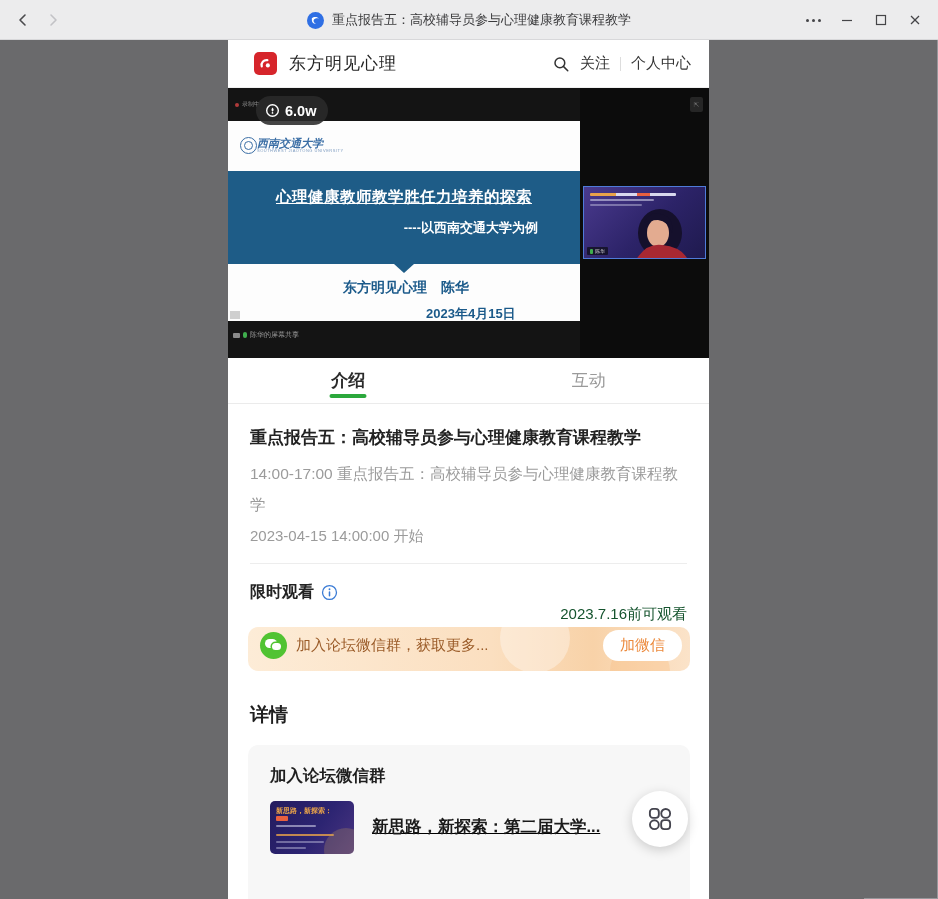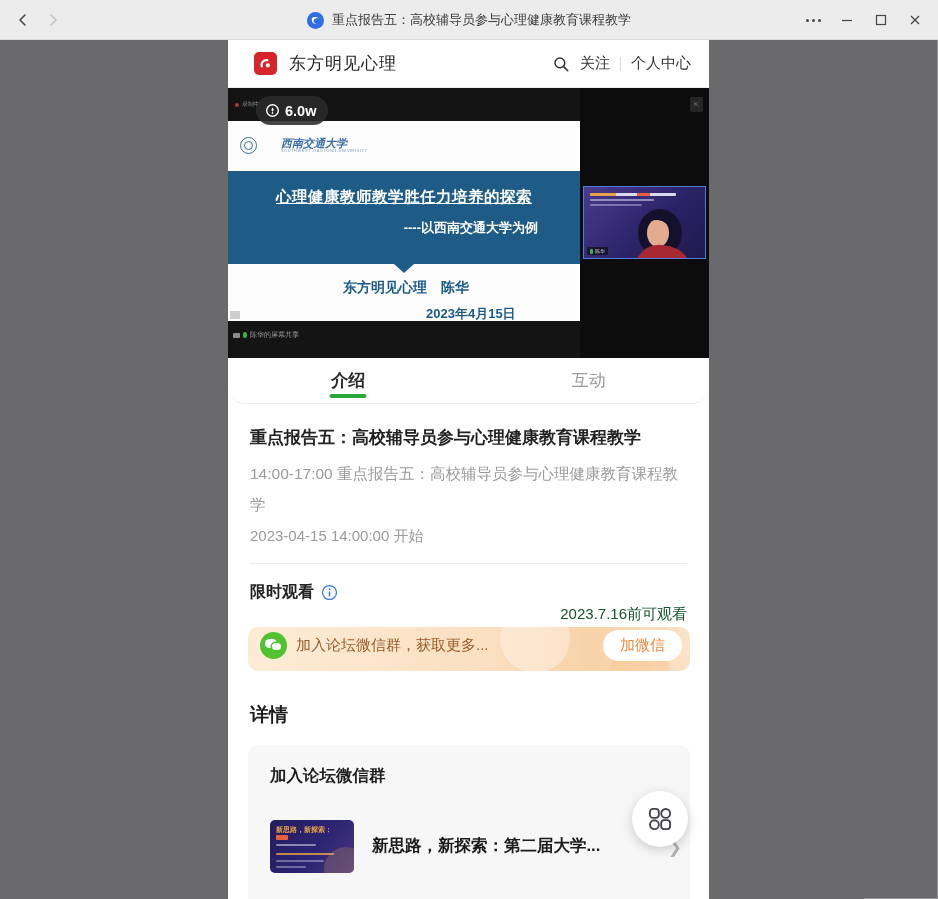--- a/index.html
+++ b/index.html
@@ -29,21 +29,21 @@
   .brand-logo { width:23px; height:23px; border-radius:5px; background:#d6252b; display:inline-flex; align-items:center; justify-content:center; }
   .brand-name { font-size:17px; color:#222; margin-left:12px; letter-spacing:1px; }
   .header-right { margin-left:auto; display:flex; align-items:center; gap:10px; font-size:15px; color:#333; }
   .header-right .sep { width:1px; height:14px; background:#ddd; }
   .header-link { cursor:pointer; }
 
   
   .video { position:absolute; left:0; top:48px; width:481px; height:270px; background:#141414; }
   .video .right-shade { position:absolute; right:0; top:0; width:129px; height:270px; background:#0c0c0c; }
   .slide { position:absolute; left:0; top:33px; width:352px; height:200px; background:#fdfdfd; }
-  .slide-logo-row { position:absolute; left:12px; top:16px; display:flex; align-items:center; gap:24px; }
+  .slide-logo-row { position:absolute; left:12px; top:16px; display:flex; align-items:center; gap:0; }
   .emblem { width:17px; height:17px; border-radius:50%; border:1.5px solid #3a6ea5; position:relative; }
   .emblem:before { content:""; position:absolute; left:3px; top:3px; right:3px; bottom:3px; border:1px solid #3a6ea5; border-radius:50%; }
   .uni-name { font-family:"Liberation Serif","DejaVu Serif",serif; font-style:italic; font-weight:bold; font-size:11px; color:#3a6ea5; line-height:10px; }
   .uni-cap { font-size:4px; color:#7e9cc0; letter-spacing:.5px; }
   .slide-band { position:absolute; left:0; top:50px; width:352px; height:93px; background:#1e5c87; color:#fff; }
   .slide-band:after { content:""; position:absolute; left:166px; bottom:-9px; border-left:10px solid transparent; border-right:10px solid transparent; border-top:9px solid #1e5c87; }
   .slide-title { position:absolute; left:0; width:100%; top:16px; text-align:center; font-size:15.5px; font-weight:bold; letter-spacing:.5px;text-decoration:underline; }
   .slide-sub { position:absolute; right:42px; top:48px; font-size:13px; font-weight:bold; }
   .slide-presenter { position:absolute; left:115px; top:158px; font-size:14px; font-weight:bold; color:#1b5a8a; }
   .slide-date { position:absolute; left:198px; top:184px; font-size:13px; font-weight:bold; color:#1b5a8a; }
@@ -61,21 +61,21 @@
   .cam-box { position:absolute; left:355px; top:98px; width:123px; height:73px; border:1px solid #4f7bd9; background:linear-gradient(135deg,#4a3a8e 0%,#2c2368 55%,#1f1a4e 100%); overflow:hidden; }
   .cam-banner { position:absolute; left:6px; top:6px; display:flex; flex-direction:column; gap:3px; }
   .cam-banner i { display:block; height:3px; border-radius:1px; }
   .cam-banner i.b1 { width:86px; background:linear-gradient(90deg,#e8a24a 0 30%, #d8d8ee 30% 55%, #e8603f 55% 70%, #d8d8ee 70% 100%); }
   .cam-banner i.b2 { width:64px; height:2px; background:rgba(220,220,240,.55); }
   .cam-banner i.b3 { width:52px; height:2px; background:rgba(220,220,240,.4); }
   .name-tag { position:absolute; left:3px; bottom:3px; height:8px; padding:0 3px; background:rgba(15,15,25,.75); border-radius:1px; display:flex; align-items:center; gap:2px; font-size:5px; color:#ddd; }
   .name-tag .mic { width:3px; height:5px; background:#3fae4d; border-radius:1px; }
 
   
-  .tabs { position:absolute; left:0; top:318px; width:481px; height:46px; background:#fff; border-bottom:1px solid #ebebeb; display:flex;border-radius:17px; }
+  .tabs { position:absolute; left:0; top:318px; width:481px; height:46px; background:#fff; border-bottom:1px solid #ebebeb; display:flex; }
   .tab { flex:1; display:flex; align-items:center; justify-content:center; font-size:17px; cursor:pointer; position:relative; }
   .tab.active { color:#2b2b2b; font-weight:bold; }
   .tab.inactive { color:#9a9a9a; }
   .tab.active:after { content:""; position:absolute; left:50%; transform:translateX(-50%); bottom:5px; width:37px; height:4px; border-radius:2px; background:#2ba83c; }
 
   
   .info-title { position:absolute; left:22px; top:386px; width:440px; font-size:17px; font-weight:bold; color:#222; }
   .info-schedule { position:absolute; left:22px; top:418px; width:442px; font-size:15.5px; color:#9b9b9b; line-height:31px; }
   .info-start { position:absolute; left:22px; top:487px; font-size:15px; color:#9b9b9b; }
   .divider { position:absolute; left:22px; top:523px; width:437px; height:1px; background:#ededed; }
@@ -91,21 +91,21 @@
   .wx-icon { width:27px; height:27px; border-radius:50%; background:#51c332; position:relative; flex:none; }
   .wx-icon b1, .wx-icon:before { content:""; position:absolute; left:5px; top:7px; width:12px; height:9px; border-radius:5px; background:#fff; }
   .wx-icon:after { content:""; position:absolute; left:12px; top:11px; width:9px; height:7px; border-radius:4px; background:#fff; box-shadow:0 0 0 1.5px #51c332; }
   .wx-text { margin-left:9px; font-size:15px; color:#9a5b28; position:relative; z-index:1; }
   .wx-btn { margin-left:auto; width:79px; height:31px; border-radius:16px; background:#fff; color:#ec8a3d; font-size:15px; display:flex; align-items:center; justify-content:center; cursor:pointer; position:relative; z-index:1; }
 
   
   .details-heading { position:absolute; left:22px; top:662px; font-size:19px; font-weight:bold; color:#1f1f1f; }
   .detail-card { position:absolute; left:20px; top:705px; width:442px; height:160px; background:#f7f7f7; border-radius:10px 10px 0 0; }
   .card-heading { position:absolute; left:22px; top:20px; font-size:16.5px; font-weight:bold; color:#1f1f1f; }
-  .related-item { position:absolute; left:22px; top:72px; width:400px; height:58px; display:flex; align-items:center; cursor:pointer; }
+  .related-item { position:absolute; left:22px; top:53px; width:400px; height:58px; display:flex; align-items:center; cursor:pointer;text-decoration:underline; }
   .thumb { width:84px; height:53px; border-radius:5px; background:linear-gradient(125deg,#241c5e 0%, #2c2472 55%, #4a3580 100%); position:relative; overflow:hidden; flex:none; }
   .thumb .t1 { position:absolute; left:6px; top:5px; font-size:7px; font-weight:bold; color:#e8a24a; white-space:nowrap; }
   .thumb .badge { position:absolute; left:6px; top:15px; width:12px; height:5px; background:#e8603f; border-radius:1px; }
   .thumb i { position:absolute; display:block; height:2px; background:rgba(220,220,240,.55); border-radius:1px; }
   .thumb i.l1 { left:6px; top:24px; width:40px; }
   .thumb i.l2 { left:6px; top:33px; width:58px; background:rgba(232,162,74,.8); }
   .thumb i.l3 { left:6px; top:40px; width:48px; background:rgba(220,220,240,.4); }
   .thumb i.l4 { left:6px; top:46px; width:30px; background:rgba(220,220,240,.4); }
   .thumb:after { content:""; position:absolute; right:-14px; bottom:-18px; width:44px; height:44px; border-radius:50%; background:rgba(200,160,90,.25); }
   .related-title { margin-left:18px; font-size:16.5px; font-weight:bold; color:#1a1a1a; }

